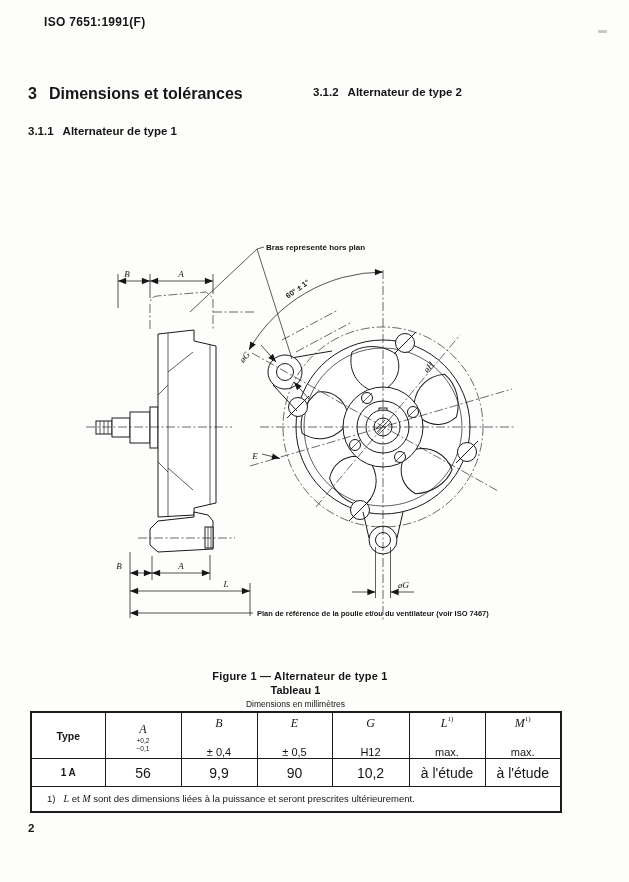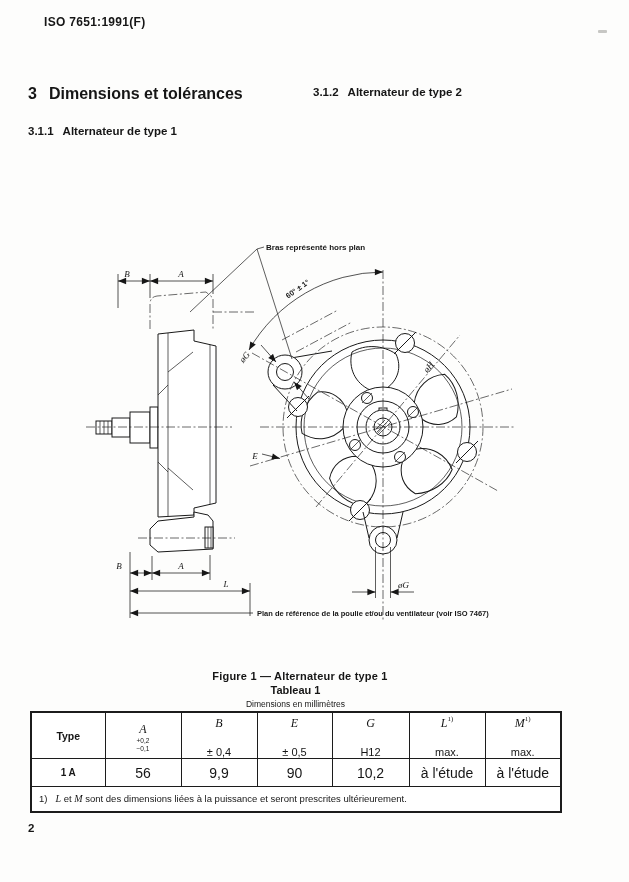--- a/index.html
+++ b/index.html
@@ -37,21 +37,21 @@
   tr.datarow{height:28px;}
   tr.fnrow{height:25px;}
   .th-type{font-weight:700;font-size:10.5px;}
   i.sym{font-family:"Liberation Serif",serif;font-style:italic;font-weight:400;font-size:12px;}
   sup.fn{font-size:7px;font-family:"Liberation Serif",serif;}
   .htol{font-size:11px;margin-top:15px;}
   .stack{font-size:6.5px;line-height:1.2;margin-top:0px;}
   .stack span{display:block;}
   td.val{font-size:14px;}
   td.val-type{font-size:10px;font-weight:700;}
-  td.fncell{text-align:left;font-size:9.5px;padding:3px 7px;}
+  td.fncell{text-align:left;font-size:9.5px;padding:3px 15px;}
   td.fncell .mk{margin-right:8px;}
   td.fncell i{font-family:"Liberation Serif",serif;font-size:10px;}
   
   #page-num{left:28px;top:822px;font-size:11.5px;font-weight:700;}
   
   .ln{stroke:#1a1a1a;stroke-width:1;fill:none;}
   .lnw{stroke:#1a1a1a;stroke-width:1;fill:#fff;}
   .thin{stroke:#1a1a1a;stroke-width:.7;fill:none;}
   .cl{stroke:#1a1a1a;stroke-width:.65;fill:none;stroke-dasharray:9 2.5 2 2.5;}
   .dim{stroke:#1a1a1a;stroke-width:.75;fill:none;}

